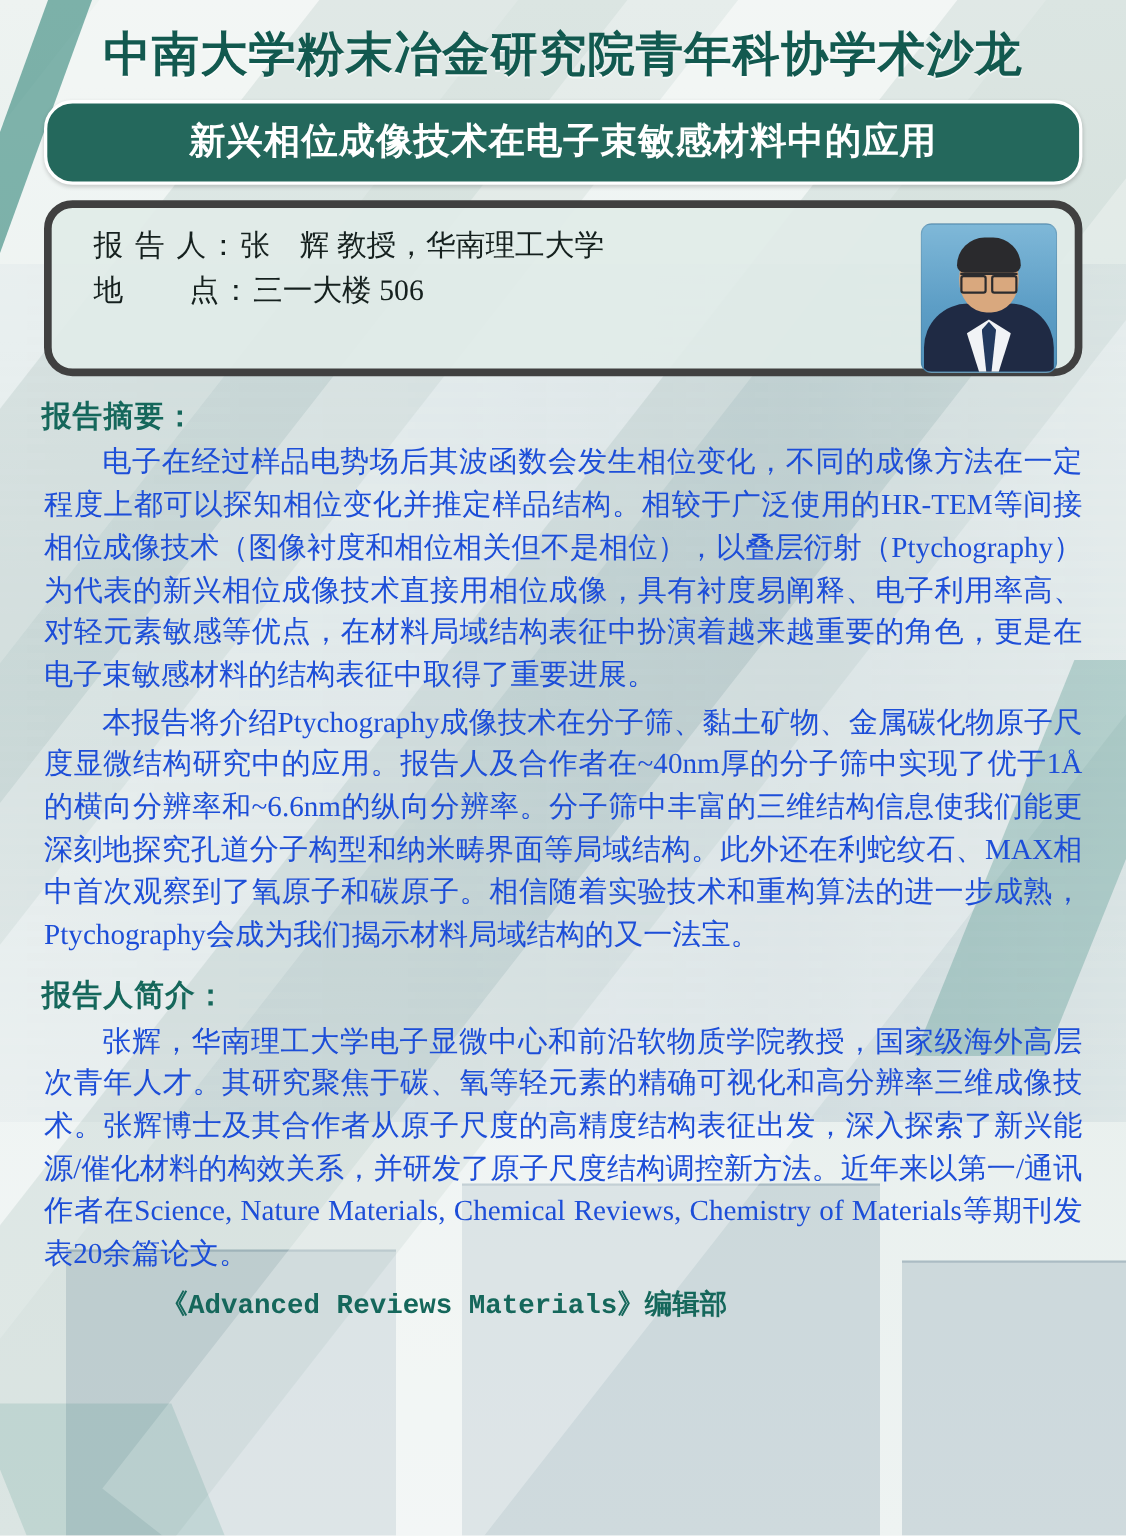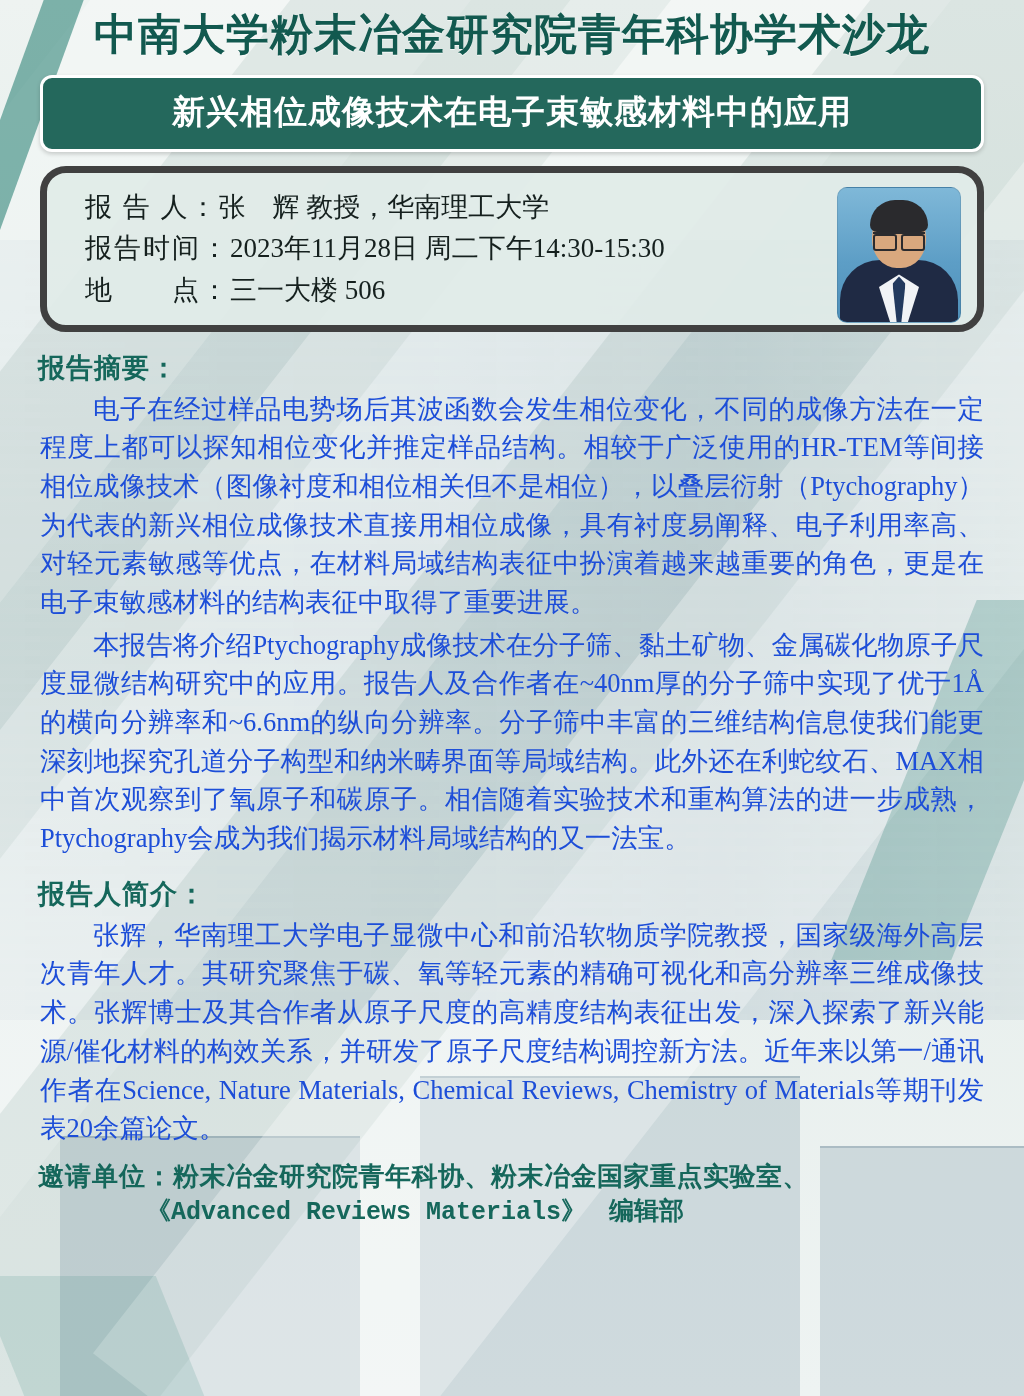--- a/index.html
+++ b/index.html
@@ -38,39 +38,39 @@
     transform:rotate(38deg);
     background:rgba(255,255,255,0.30);
   }
   #bg .stripe.dark { background:rgba(60,110,100,0.10); }
   #bg .teal {
     position:absolute;
     background:rgba(31,122,110,0.55);
   }
 
   
-  .wrap { position:relative; z-index:2; padding:0 14px; }
+  .wrap { position:relative; z-index:2; padding:16px 14px; }
 
   .poster-title {
     text-align:center;
     color:#12594f;
     font-family:"Liberation Sans", sans-serif;
     font-weight:bold;
     font-size:43px;
     line-height:1.15;
     letter-spacing:1px;
     text-shadow:0 1px 0 rgba(255,255,255,.6);
     padding:10px 20px 0;
   }
 
   .talk-title-bar {
     margin:16px 26px 0;
     background:#24685c;
     border:3px solid #ffffff;
-    border-radius:12px;
+    border-radius:26px;
     box-shadow:0 2px 4px rgba(0,0,0,.18);
     color:#ffffff;
     text-align:center;
     font-family:"Liberation Sans", sans-serif;
     font-weight:bold;
     font-size:33px;
     padding:12px 10px 14px;
     letter-spacing:1px;
   }
 
@@ -168,21 +168,21 @@
   .invite-row .k { white-space:nowrap; letter-spacing:1px; }
   .invite-row .v { letter-spacing:0.5px; }
   .invite-sub {
     color:#15675b;
     font-family:"Liberation Mono", monospace;
     font-weight:bold;
     font-size:25px;
     margin-left:108px;
     line-height:1.4;
   }
-  .invite-sub .zh { font-family:Liberation Mono, monospace;margin-left:23px; }
+  .invite-sub .zh { font-family:Liberation Serif, serif; }
 </style>
 </head>
 <body>
 
 <div id="bg">
   <div class="photo"></div>
   <div class="bldg" style="left:60px;width:300px;height:260px"></div>
   <div class="bldg" style="left:420px;width:380px;height:320px"></div>
   <div class="bldg" style="left:820px;width:220px;height:250px"></div>
   <div class="stripe" style="left:-260px"></div>
@@ -201,45 +201,38 @@
     <div>中南大学粉末冶金研究院青年科协学术沙龙</div>
   </div>
 
   <div class="talk-title-bar">新兴相位成像技术在电子束敏感材料中的应用</div>
 
   <div class="info-box">
     <div class="info-line">
       <span class="lbl">报 告 人：</span><span>张　辉 教授，华南理工大学</span>
     </div>
     <div class="info-line">
-      <span class="lbl">报告时间：</span><span>2023年11月28日 周二下午14:30-15:30</span>
-    </div>
-    <div class="info-line">
       <span class="lbl">地　　点：</span><span>三一大楼 506</span>
     </div>
     <div class="portrait">
       <div class="body"></div>
       <div class="shirt"></div>
       <div class="tie"></div>
       <div class="head"></div>
       <div class="hair"></div>
       <div class="glasses"></div>
     </div>
   </div>
 
   <div class="section-head">报告摘要：</div>
   <p class="para">电子在经过样品电势场后其波函数会发生相位变化，不同的成像方法在一定程度上都可以探知相位变化并推定样品结构。相较于广泛使用的HR-TEM等间接相位成像技术（图像衬度和相位相关但不是相位），以叠层衍射（Ptychography）为代表的新兴相位成像技术直接用相位成像，具有衬度易阐释、电子利用率高、对轻元素敏感等优点，在材料局域结构表征中扮演着越来越重要的角色，更是在电子束敏感材料的结构表征中取得了重要进展。</p>
   <p class="para">本报告将介绍Ptychography成像技术在分子筛、黏土矿物、金属碳化物原子尺度显微结构研究中的应用。报告人及合作者在~40nm厚的分子筛中实现了优于1Å的横向分辨率和~6.6nm的纵向分辨率。分子筛中丰富的三维结构信息使我们能更深刻地探究孔道分子构型和纳米畴界面等局域结构。此外还在利蛇纹石、MAX相中首次观察到了氧原子和碳原子。相信随着实验技术和重构算法的进一步成熟，Ptychography会成为我们揭示材料局域结构的又一法宝。</p>
 
   <div class="section-head">报告人简介：</div>
   <p class="para">张辉，华南理工大学电子显微中心和前沿软物质学院教授，国家级海外高层次青年人才。其研究聚焦于碳、氧等轻元素的精确可视化和高分辨率三维成像技术。张辉博士及其合作者从原子尺度的高精度结构表征出发，深入探索了新兴能源/催化材料的构效关系，并研发了原子尺度结构调控新方法。近年来以第一/通讯作者在Science, Nature Materials, Chemical Reviews, Chemistry of Materials等期刊发表20余篇论文。</p>
 
   <div class="invite-block">
-    <div class="invite-row">
-      <span class="k">邀请单位：</span>
-      <span class="v">粉末冶金研究院青年科协、粉末冶金国家重点实验室、</span>
-    </div>
     <div class="invite-sub">
       <span>《Advanced Reviews Materials》</span><span class="zh">编辑部</span>
     </div>
   </div>
 
 </div>
 
 </body></html>

